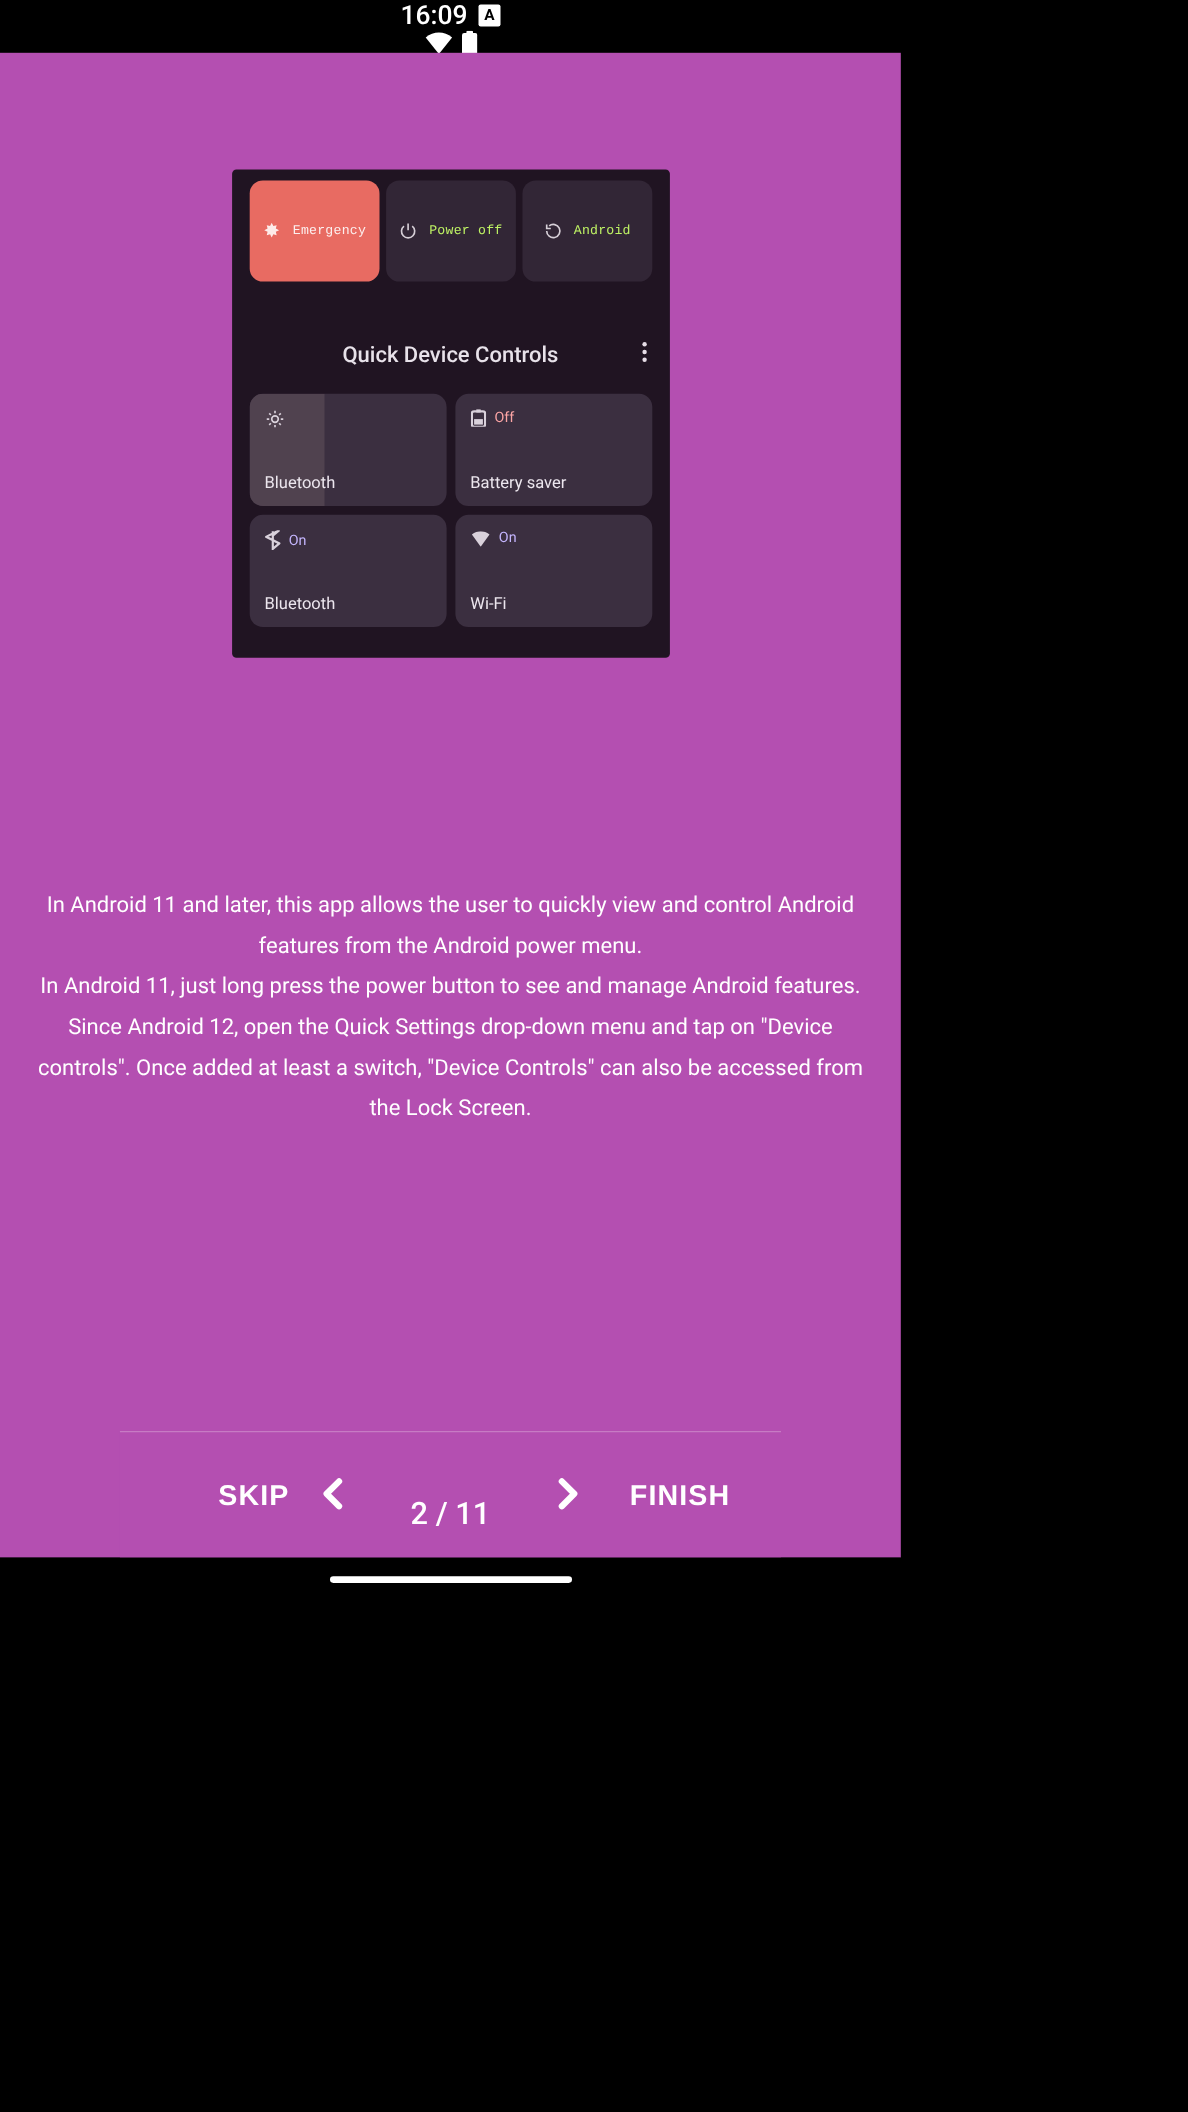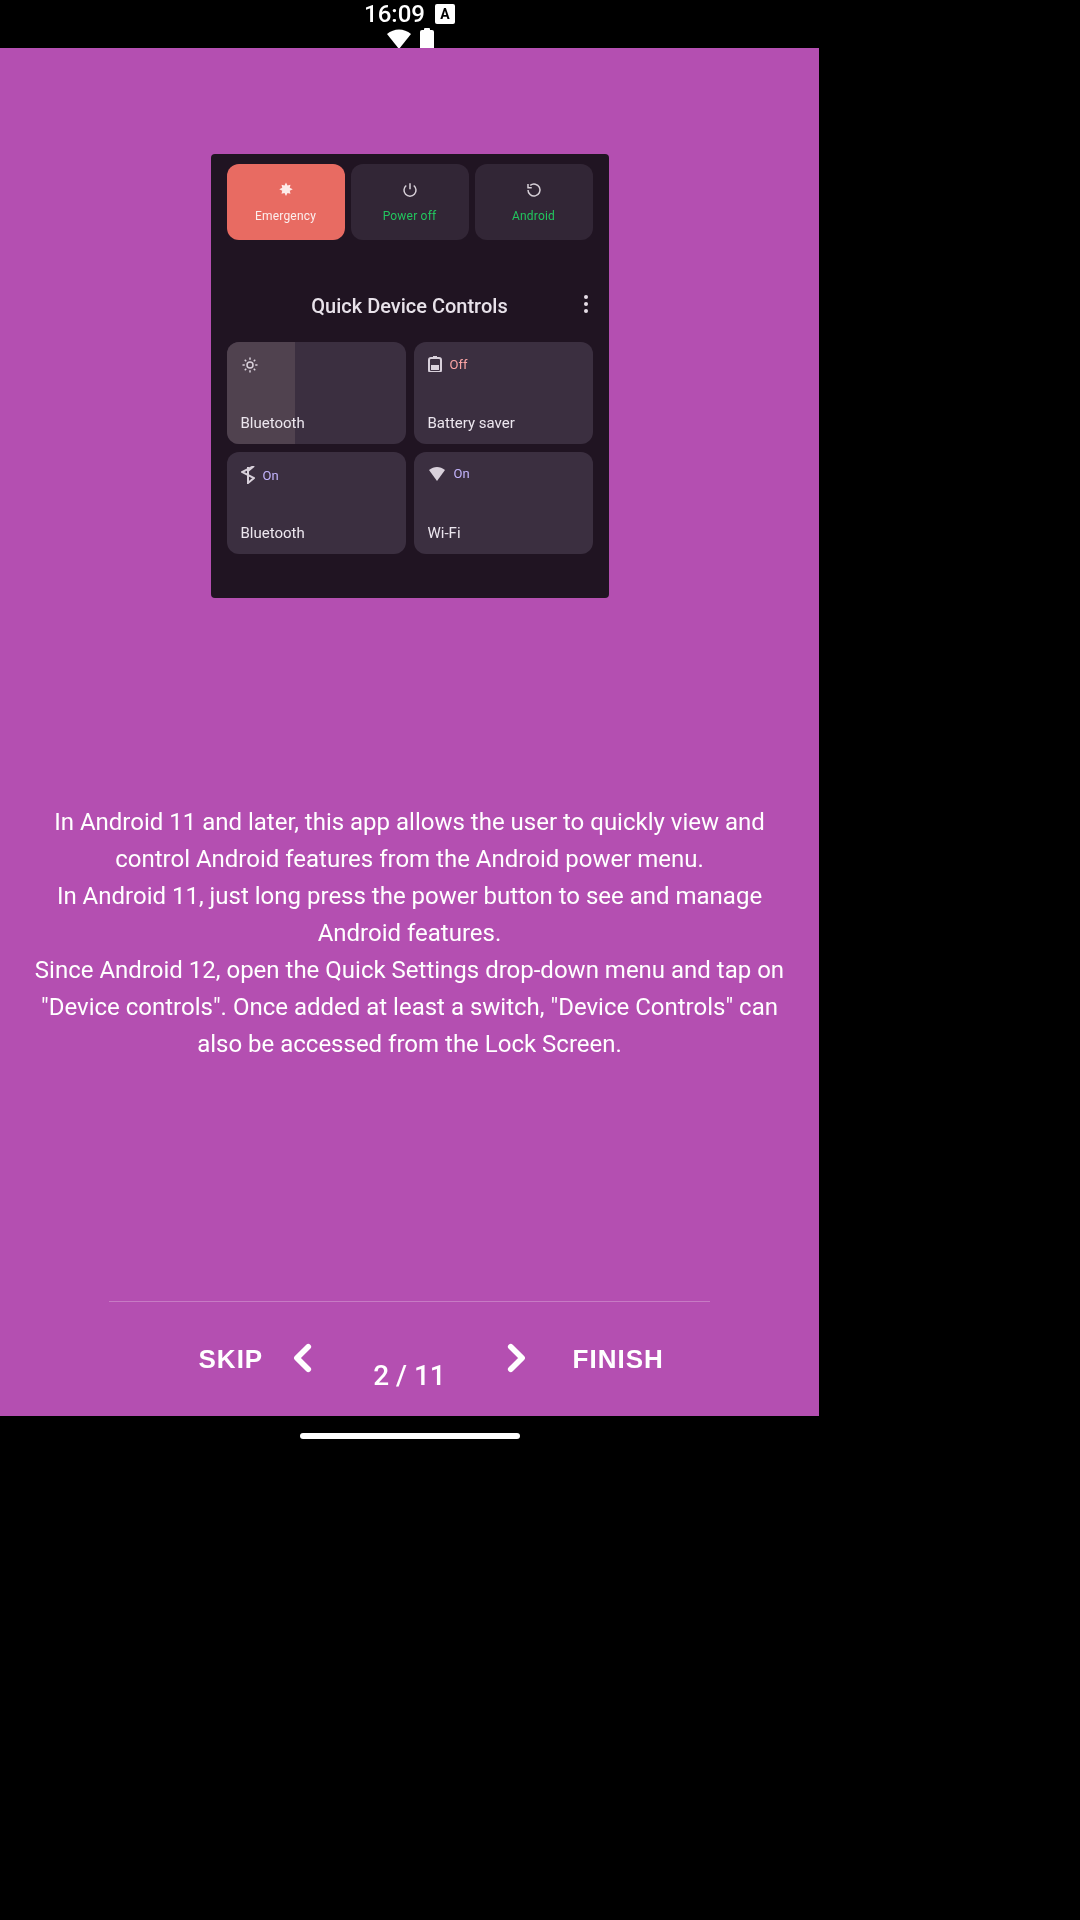--- a/index.html
+++ b/index.html
@@ -60,35 +60,36 @@
     display: flex;
     flex-direction: column;
   }
   .top-row {
     display: flex;
     gap: 6px;
     justify-content: center;
   }
   .top-tile {
     width: 118px;
-    height: 76px;
+    height: 92px;
     background: #322636;
     border-radius: 12px;
     display: flex;
-    flex-direction: column;
+    flex-direction: row;
     align-items: center;
     justify-content: center;
     gap: 10px;
+    font-family: Liberation Mono, monospace;
   }
   .top-tile.emergency { background: #e86b62; }
   .tile-icon { color: #d6cfd7; display:flex; align-items:center; justify-content:center; }
   .top-tile.emergency .tile-icon { color: #fdebe9; }
   .tile-label-top {
     font-size: 12px;
-    color: #22c55e;
+    color: #bef264;
     letter-spacing: 0.2px;
   }
   .top-tile.emergency .tile-label-top { color: #fcefee; }
 
   .qdc-row {
     display: flex;
     align-items: center;
     justify-content: center;
     margin: 54px 0 24px;
     position: relative;
@@ -149,21 +150,21 @@
     font-size: 15px;
     color: #ece6ee;
     position: relative;
     z-index: 1;
   }
 
   .description {
     margin-top: 206px;
     color: #fff;
     text-align: center;
-    font-size: 24px;
+    font-size: 20px;
     line-height: 37px;
     padding: 0 28px;
     font-weight: 400;
   }
 
   .nav-bar {
     height: 115px;
     border-top: 1px solid rgba(255,255,255,0.25);
     background: #b44fb1;
     display: flex;

